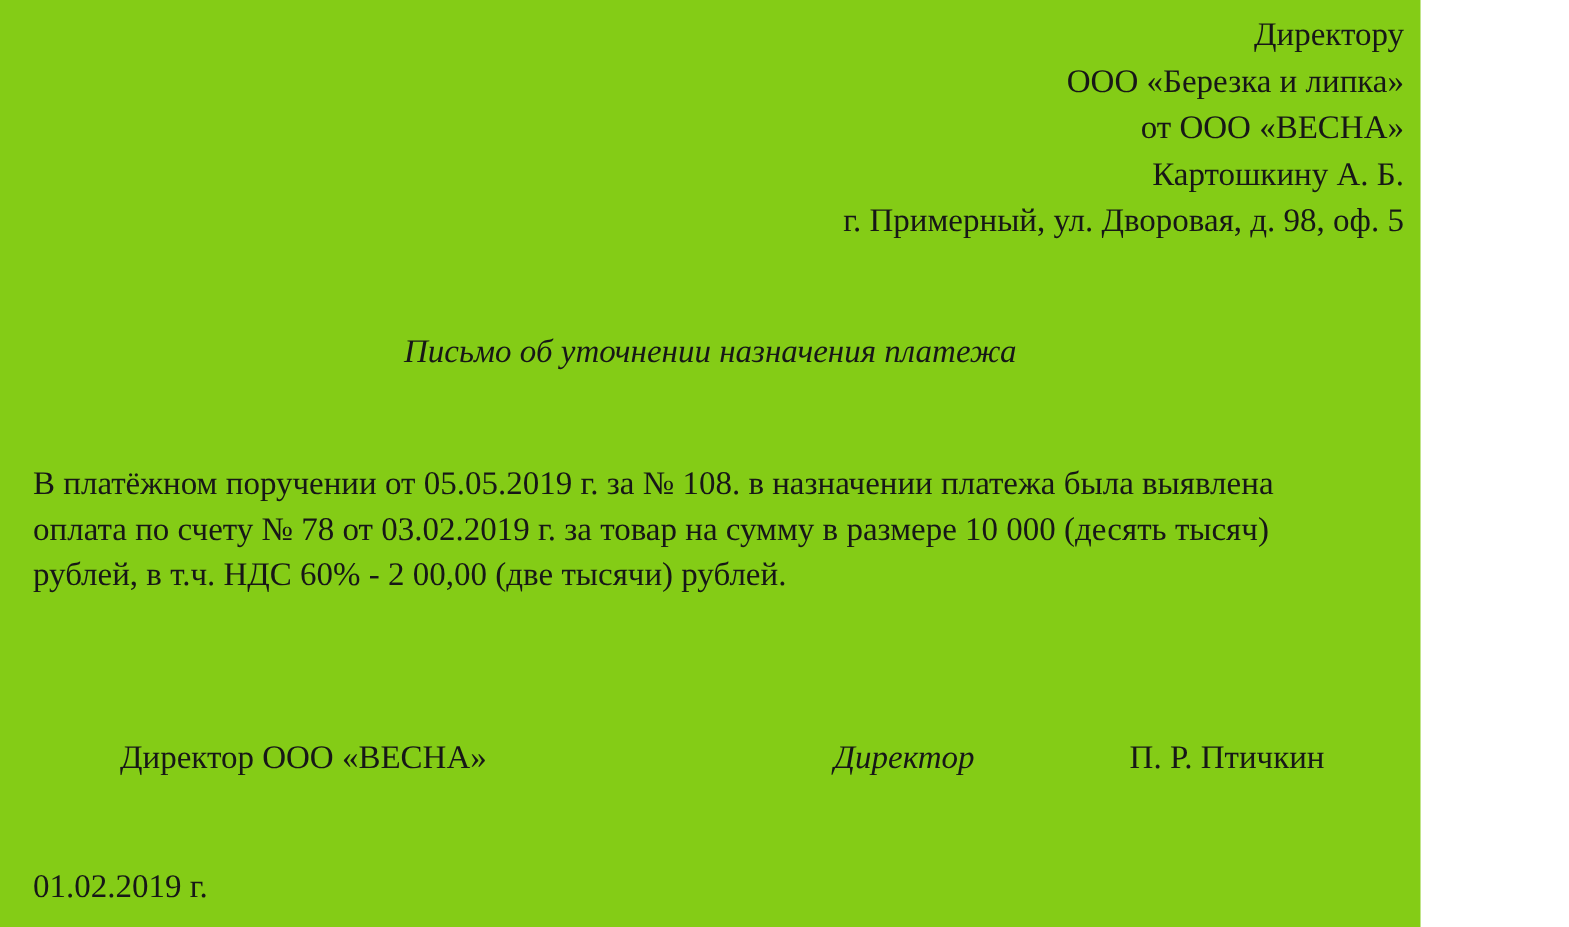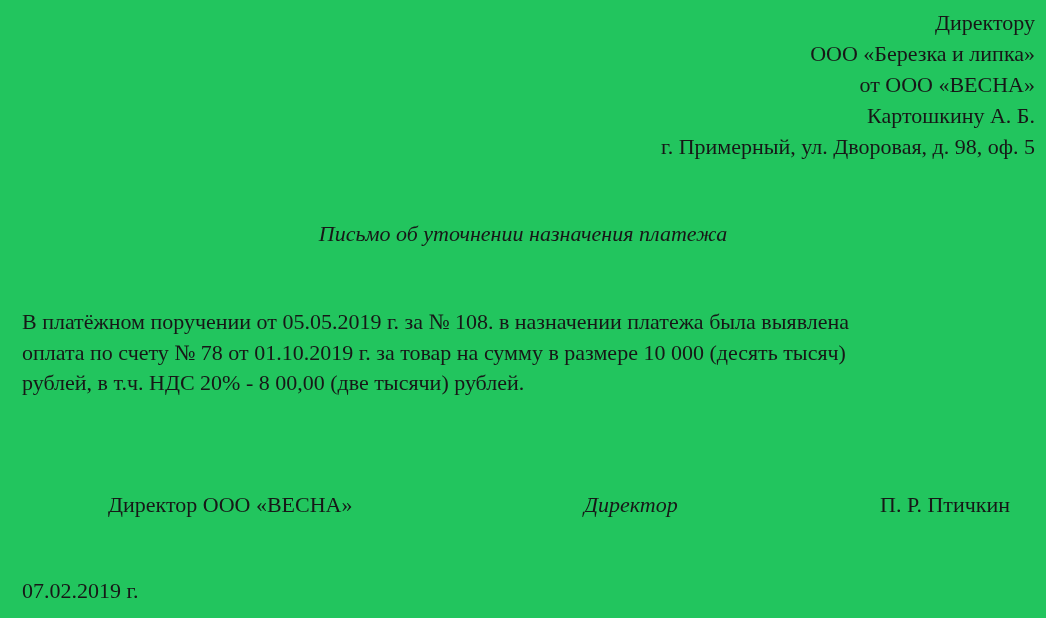--- a/index.html
+++ b/index.html
@@ -2,23 +2,23 @@
 <html><head>
 <meta charset="utf-8">
 <style>
   html, body {
     margin: 0;
     padding: 0;
     background: #ffffff;
   }
   .page {
     position: relative;
-    width: 1046px;
+    width: 947px;
     height: 618px;
-    background: #22c55e;
+    background: #84cc16;
     font-family: "Liberation Serif", "DejaVu Serif", serif;
     color: #171717;
     overflow: hidden;
   }
   .recipient-block {
     position: absolute;
     top: 7px;
     right: 11px;
     text-align: right;
     font-size: 22px;
@@ -45,21 +45,20 @@
   .letter-body .body-line {
     white-space: nowrap;
   }
   .signature-row {
     position: absolute;
     top: 492px;
     left: 0;
     width: 100%;
     height: 30px;
     font-size: 22px;
-    margin-left: 28px;
   }
   .sig-position {
     position: absolute;
     left: 80px;
     white-space: nowrap;
   }
   .sig-script {
     position: absolute;
     left: 556px;
     font-style: italic;
@@ -89,25 +88,25 @@
     <div class="header-line">ООО «Березка и липка»</div>
     <div class="header-line">от ООО «ВЕСНА»</div>
     <div class="header-line">Картошкину А. Б.</div>
     <div class="header-line">г. Примерный, ул. Дворовая, д. 98, оф. 5</div>
   </div>
 
   <div class="letter-title">Письмо об уточнении назначения платежа</div>
 
   <div class="letter-body">
     <div class="body-line">В платёжном поручении от 05.05.2019 г. за № 108. в назначении платежа была выявлена</div>
-    <div class="body-line">оплата по счету № 78 от 01.10.2019 г. за товар на сумму в размере 10 000 (десять тысяч)</div>
-    <div class="body-line">рублей, в т.ч. НДС 20% - 8 00,00 (две тысячи) рублей.</div>
+    <div class="body-line">оплата по счету № 78 от 03.02.2019 г. за товар на сумму в размере 10 000 (десять тысяч)</div>
+    <div class="body-line">рублей, в т.ч. НДС 60% - 2 00,00 (две тысячи) рублей.</div>
   </div>
 
   <div class="signature-row">
     <span class="sig-position">Директор ООО «ВЕСНА»</span>
     <span class="sig-script">Директор</span>
     <span class="sig-name">П. Р. Птичкин</span>
   </div>
 
-  <div class="letter-date">07.02.2019 г.</div>
+  <div class="letter-date">01.02.2019 г.</div>
 
 </div>
 
 </body></html>

